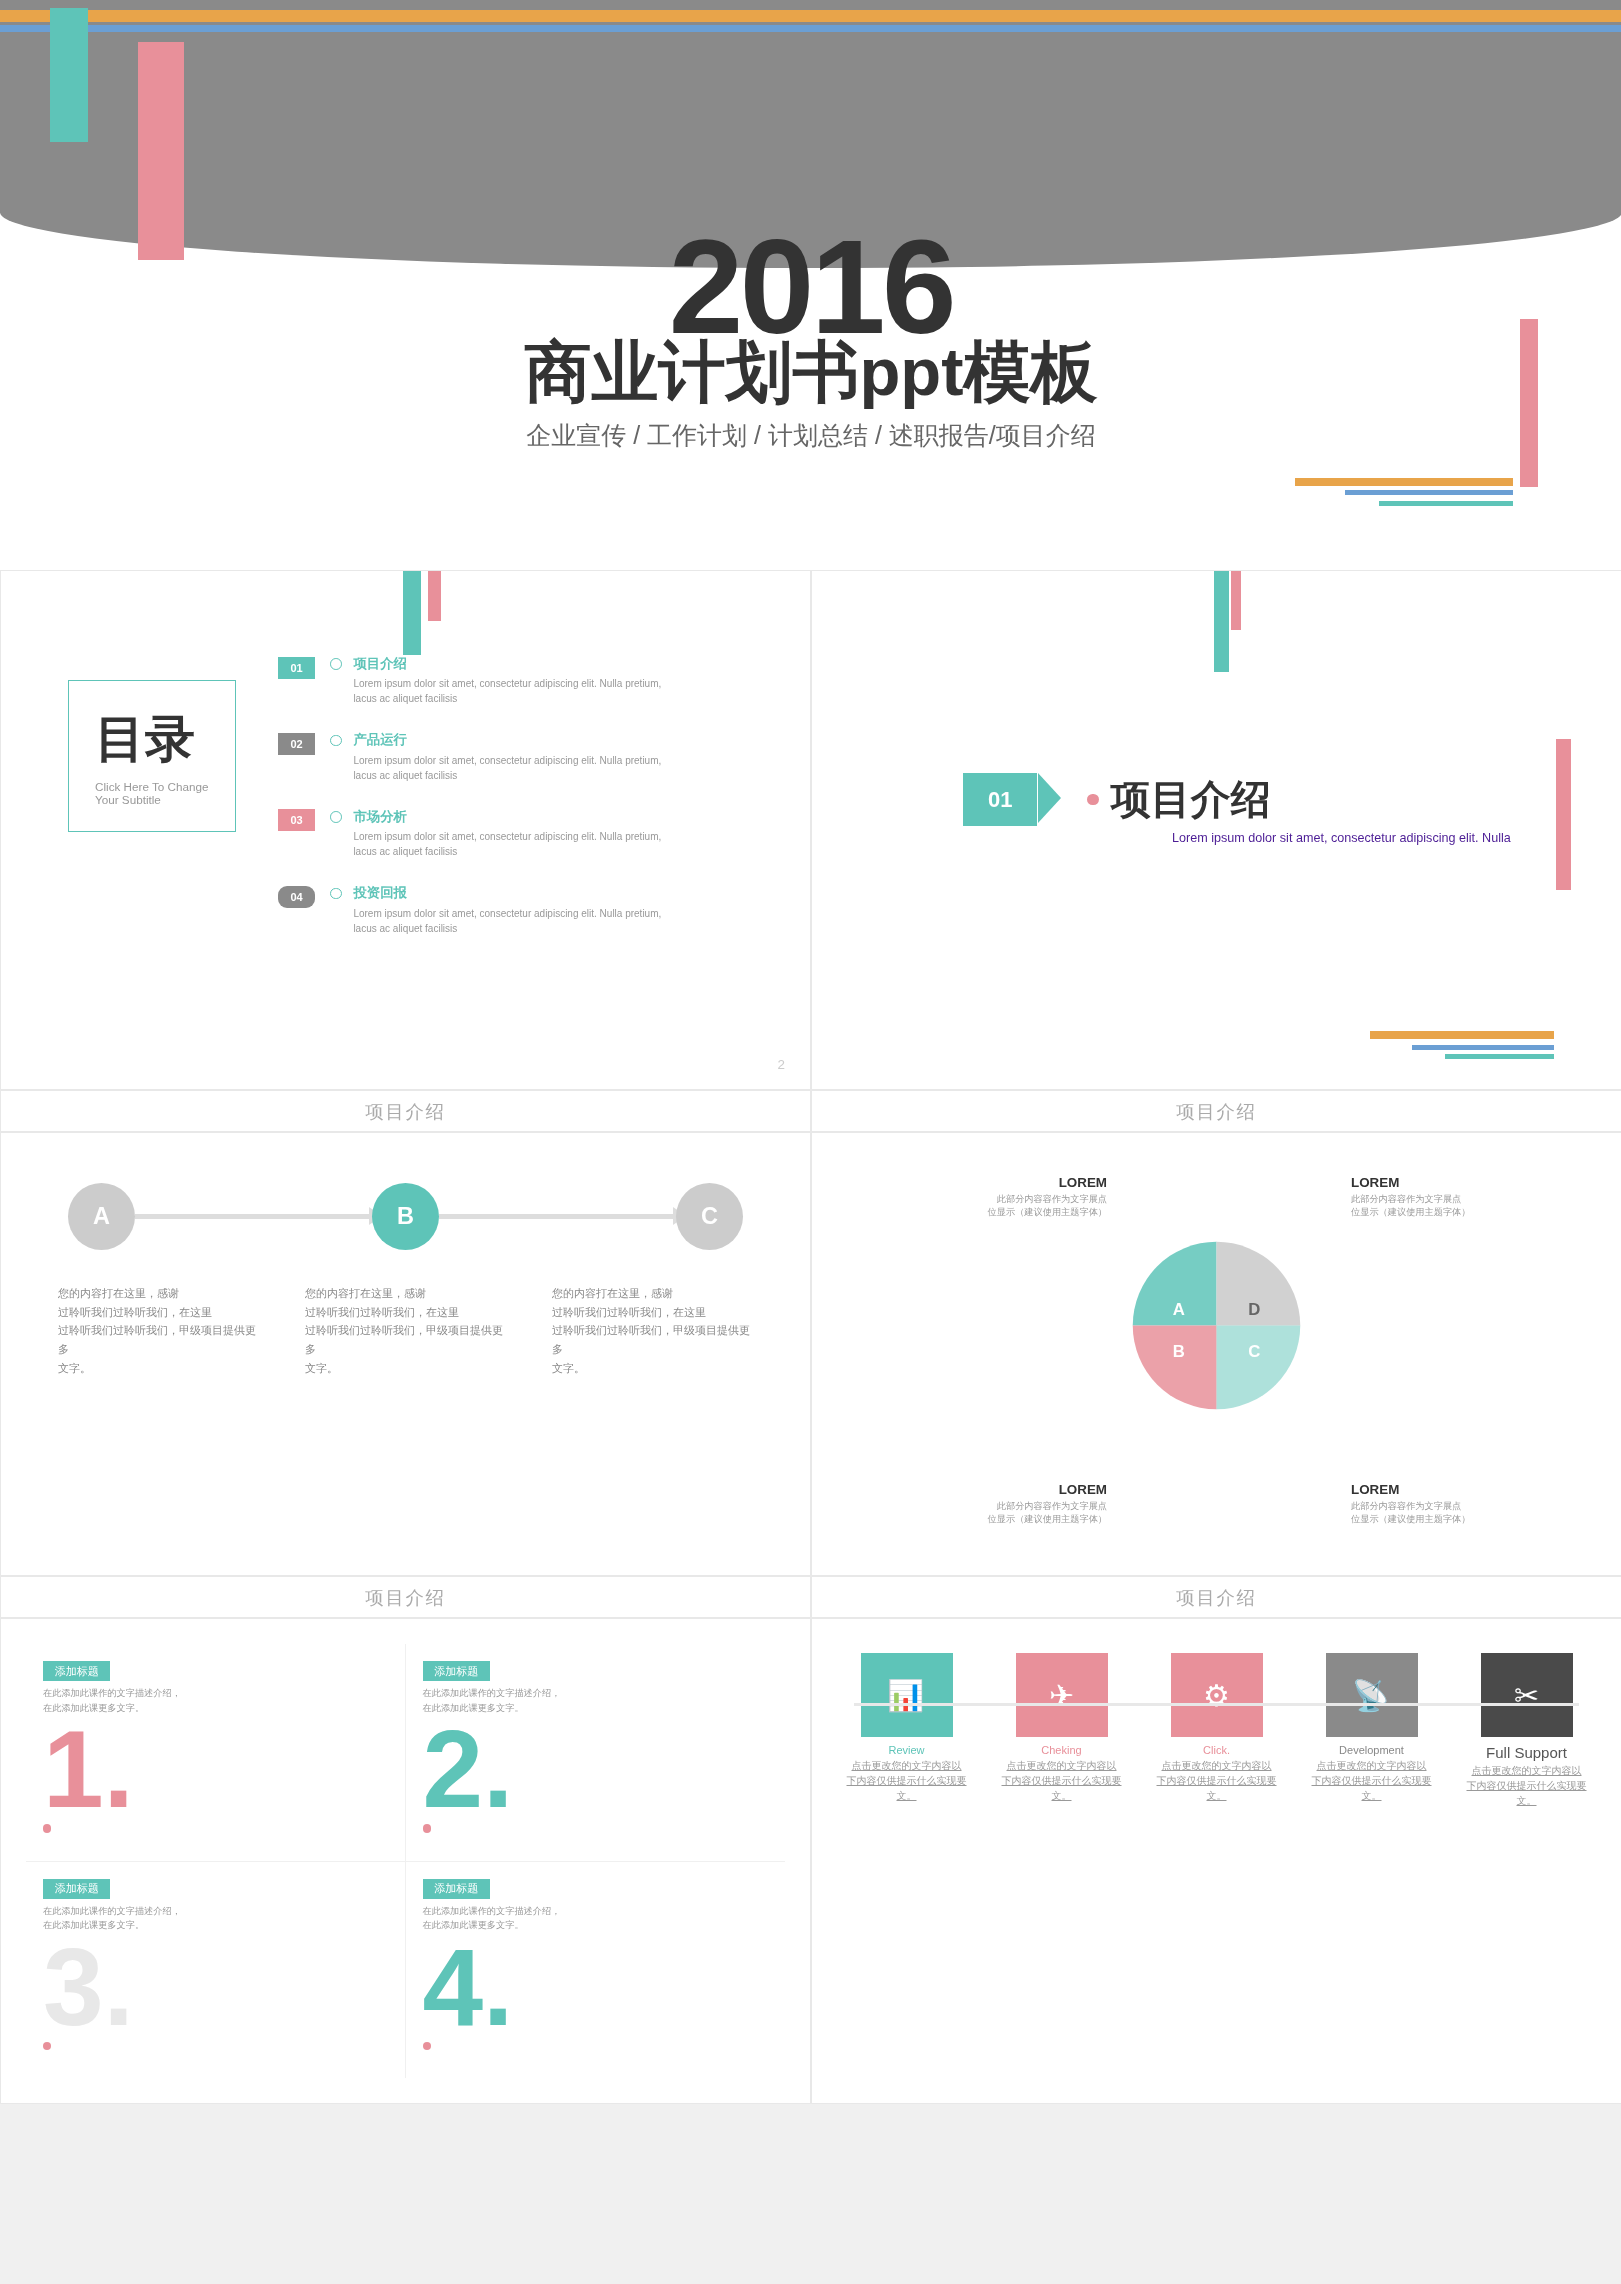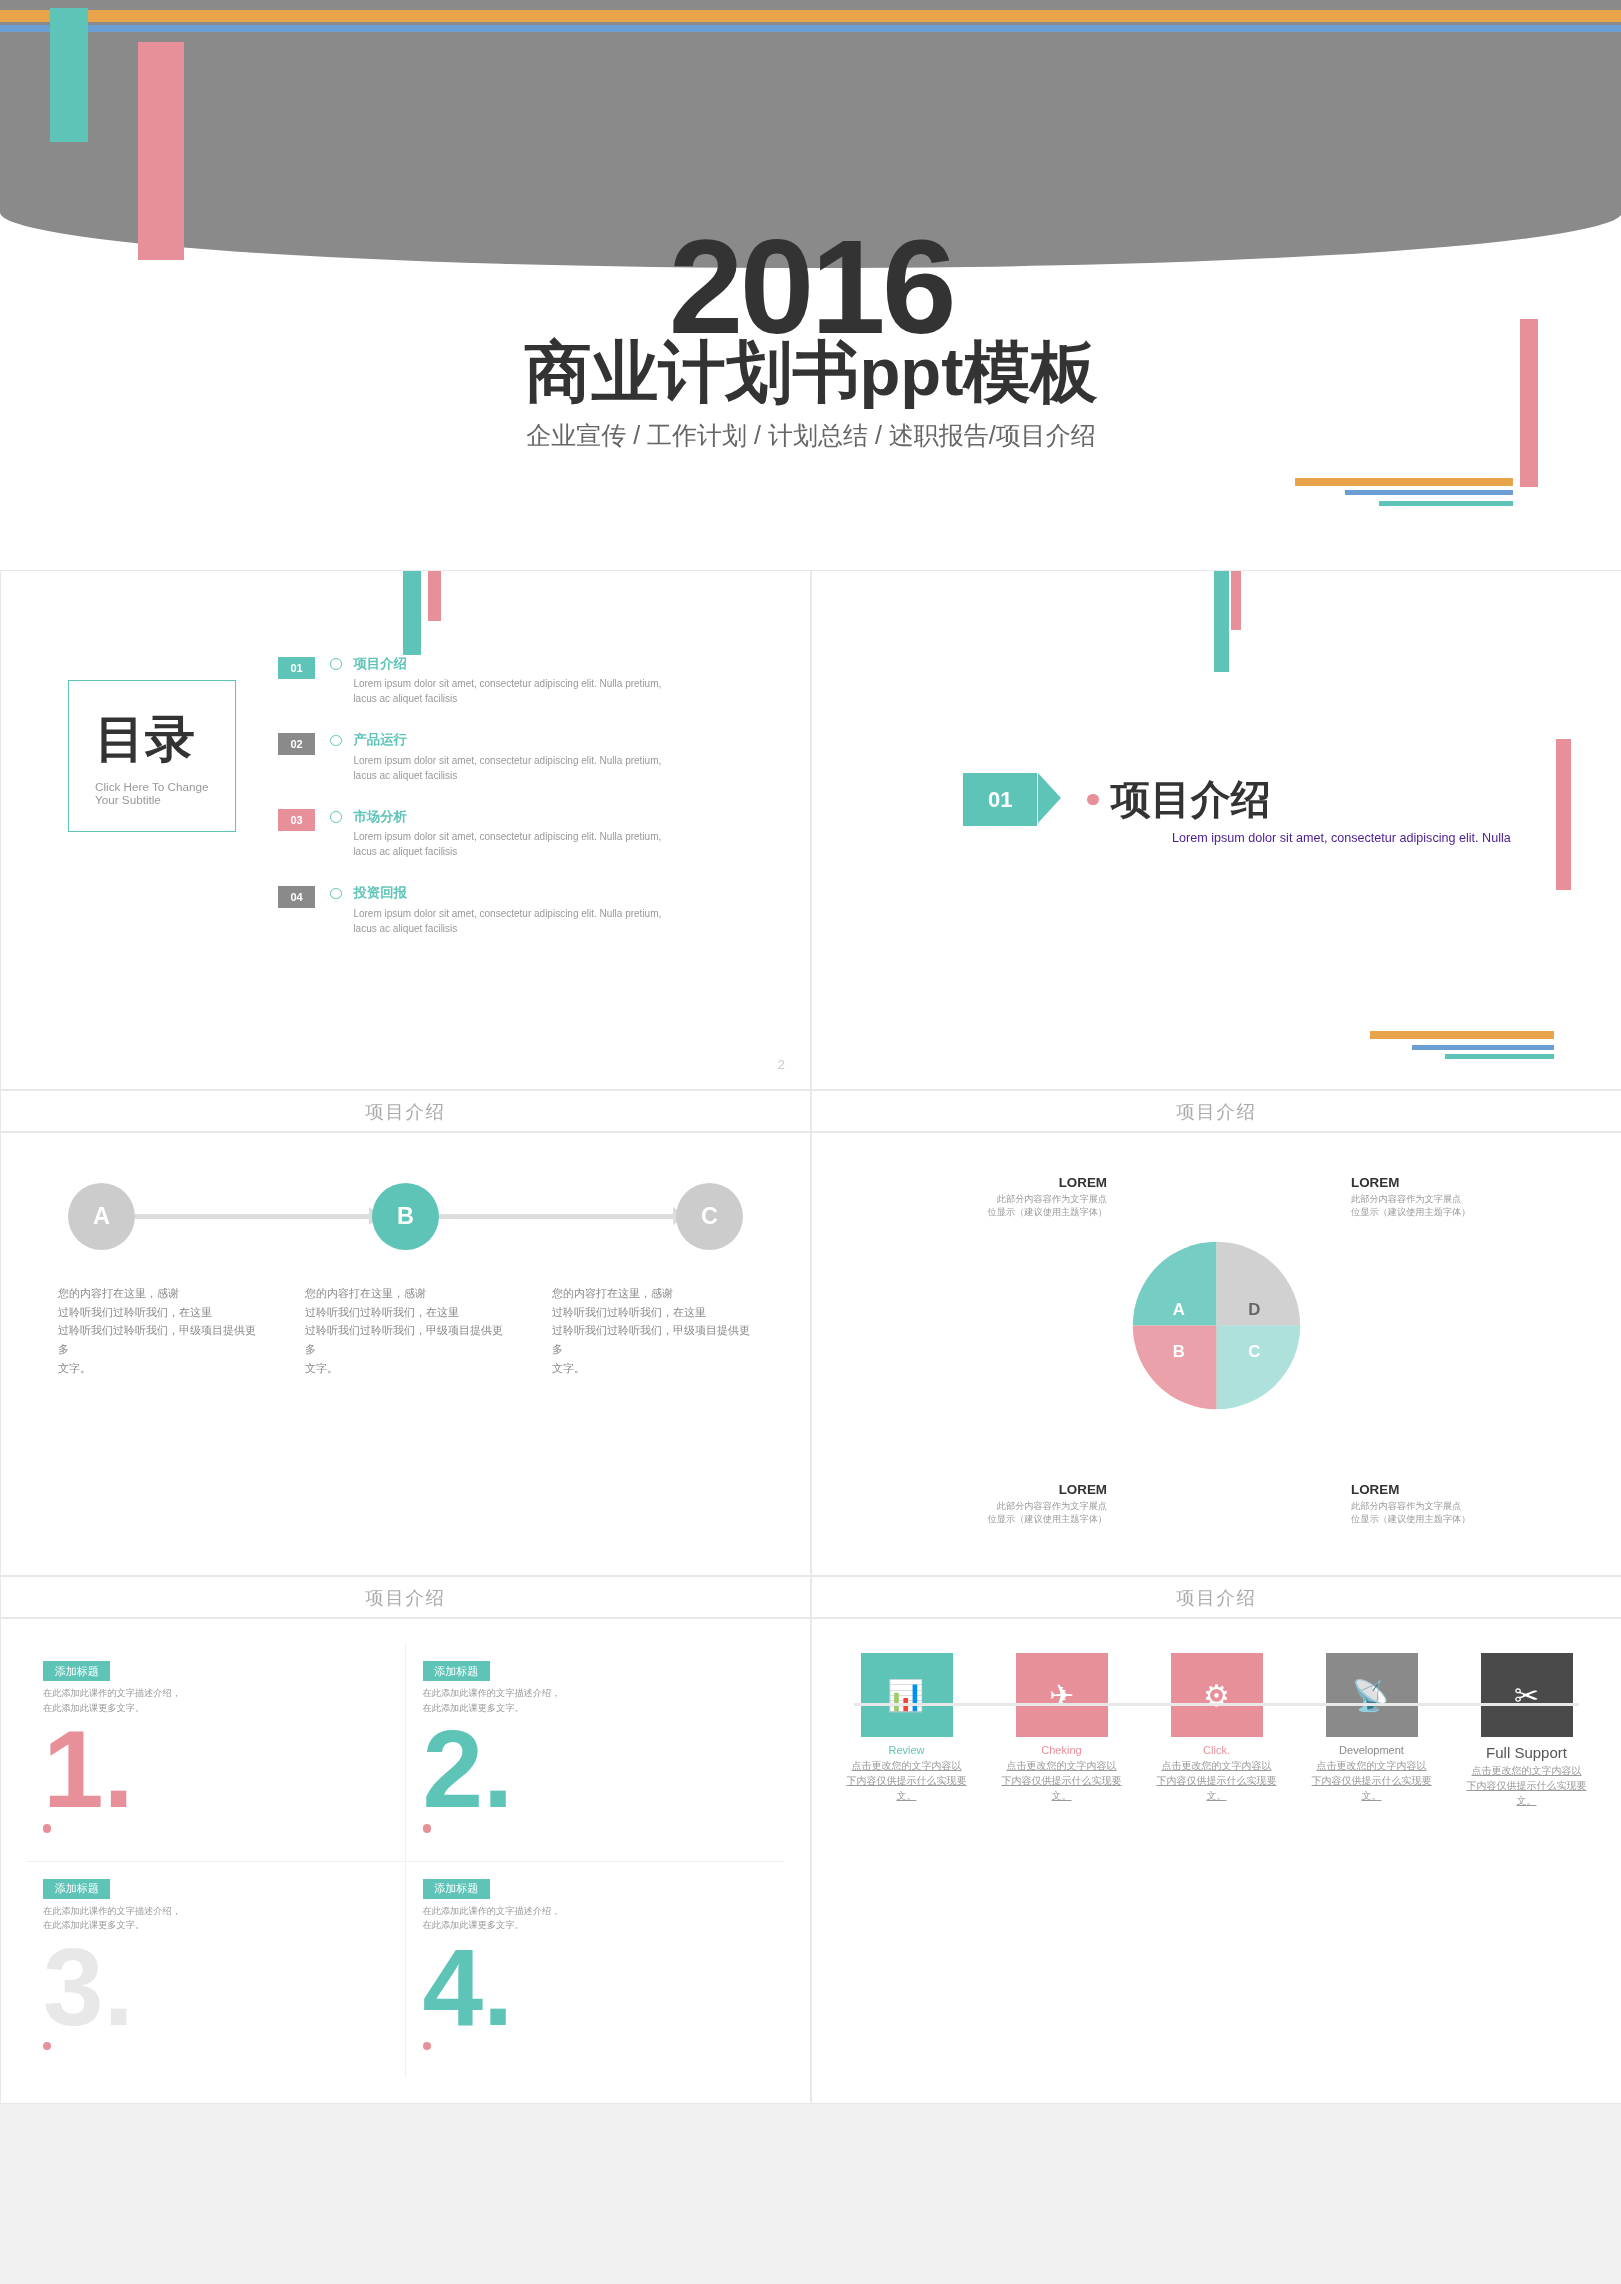--- a/index.html
+++ b/index.html
@@ -101,21 +101,21 @@
     .toc-item {
       display: flex; align-items: flex-start; margin-bottom: 25px;
     }
     .toc-num-box {
       width: 37px; height: 22px; display: flex; align-items: center; justify-content: center;
       font-size: 11px; color: white; font-weight: 700; margin-right: 15px; flex-shrink: 0; margin-top: 1.7px;
     }
     .toc-num-01 { background: #5ec4b8; }
     .toc-num-02 { background: #8a8a8a; }
     .toc-num-03 { background: #e8909a; }
-    .toc-num-04 { background: #8a8a8a; }
+    .toc-num-04 { background: #8a8a8a; border-radius: 9px; }
     .toc-dot {
       width: 11.7px; height: 11.7px; border-radius: 50%; border: 1.7px solid #5ec4b8;
       margin-right: 11.7px; margin-top: 3.4px; flex-shrink: 0;
     }
     .toc-content .toc-item-title {
       font-size: 13.4px; font-weight: 700; color: #5ec4b8; margin-bottom: 3.4px;
     }
     .toc-content .toc-item-body {
       font-size: 10px; color: #999; line-height: 1.5;
     }

